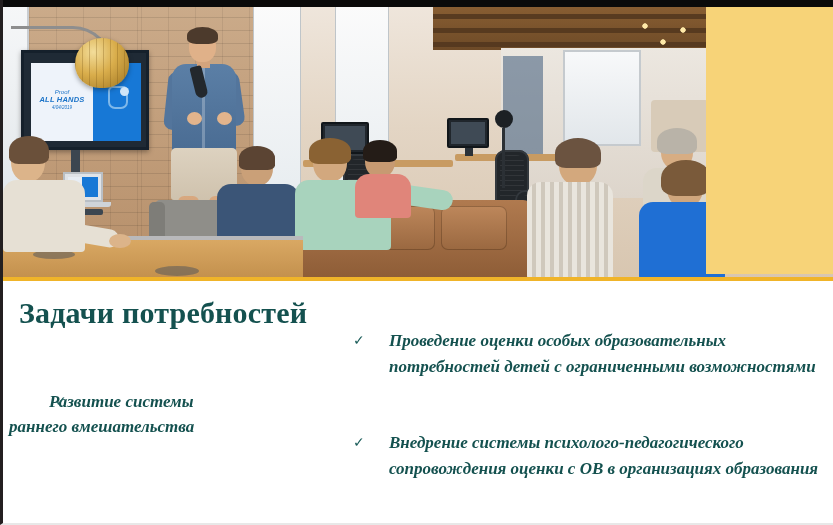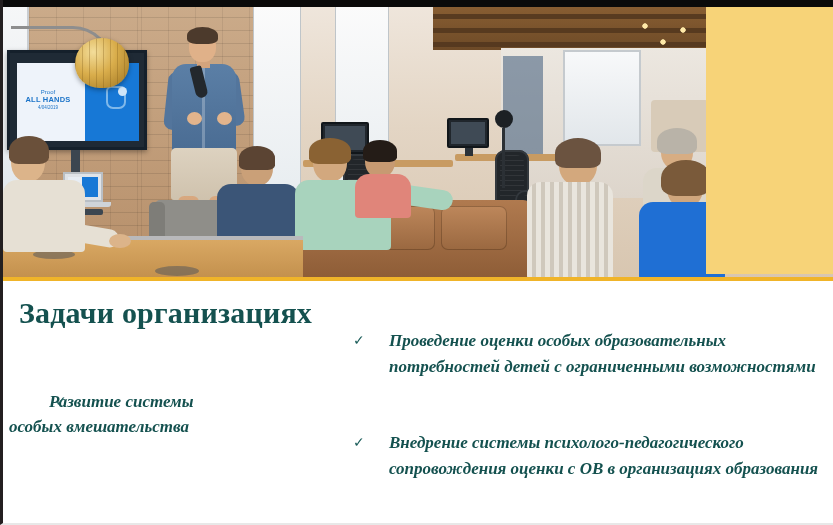--- a/index.html
+++ b/index.html
@@ -90,26 +90,27 @@
       radial-gradient(circle at 24px 22px, #ffe9a8 2.4px, transparent 3px),
       radial-gradient(circle at 44px 10px, #ffe9a8 2.4px, transparent 3px),
       radial-gradient(circle at 14px 44px, #ffe9a8 2.4px, transparent 3px),
       radial-gradient(circle at 38px 56px, #ffe9a8 2.4px, transparent 3px),
       radial-gradient(circle at 58px 36px, #ffe9a8 2.4px, transparent 3px);
     filter: blur(.3px);
   }
 
   
   .tv-frame {
-    position: absolute; left: 4px; top: 46px;
-    width: 140px; height: 100px;
+    position: absolute; left: 18px; top: 46px;
+    width: 128px; height: 100px;
     background: #1f2a35;
     border: 3px solid #15202b;
     box-sizing: border-box;
     box-shadow: 0 2px 5px rgba(0,0,0,.35);
+    font-style: italic;
   }
   .tv-inner {
     position: absolute; left: 7px; top: 10px; right: 5px; bottom: 6px;
     background: linear-gradient(90deg,#eef3fa 0 56%, #1778d6 56% 100%);
   }
   .tv-brandcircle {
     position: absolute; right: 13px; top: 30%;
     width: 16px; height: 19px;
     border: 2px solid #7fb8ea; border-radius: 5px 5px 7px 7px;
   }
@@ -515,26 +516,26 @@
       <div class="s-body" style="left:0px;top:176px;width:82px;height:72px;background:#e6e0d4;"></div>
       <div style="position:absolute;left:58px;top:222px;width:58px;height:18px;border-radius:9px;background:#e6e0d4;transform:rotate(10deg);"></div>
       <div style="position:absolute;left:106px;top:230px;width:22px;height:14px;border-radius:50%;background:#dcb48a;"></div>
     </div>
 
     <div class="yellow-block"></div>
     <div class="photo-topbar"></div>
     <div class="photo-bottomline"></div>
   </div>
 
-  <div class="title">Задачи организациях</div>
+  <div class="title">Задачи потребностей</div>
 
   <div class="bullet b-left">
     <span class="chk">✓</span>
     <span class="btext">Развитие системы</span>
-    <span class="btext ln2">особых вмешательства</span>
+    <span class="btext ln2">раннего вмешательства</span>
   </div>
 
   <div class="bullet b-r1">
     <span class="chk">✓</span>
     <span class="btext">Проведение оценки особых образовательных потребностей детей с ограниченными возможностями</span>
   </div>
 
   <div class="bullet b-r2">
     <span class="chk">✓</span>
     <span class="btext">Внедрение системы психолого-педагогического сопровождения оценки с ОВ в организациях образования</span>

